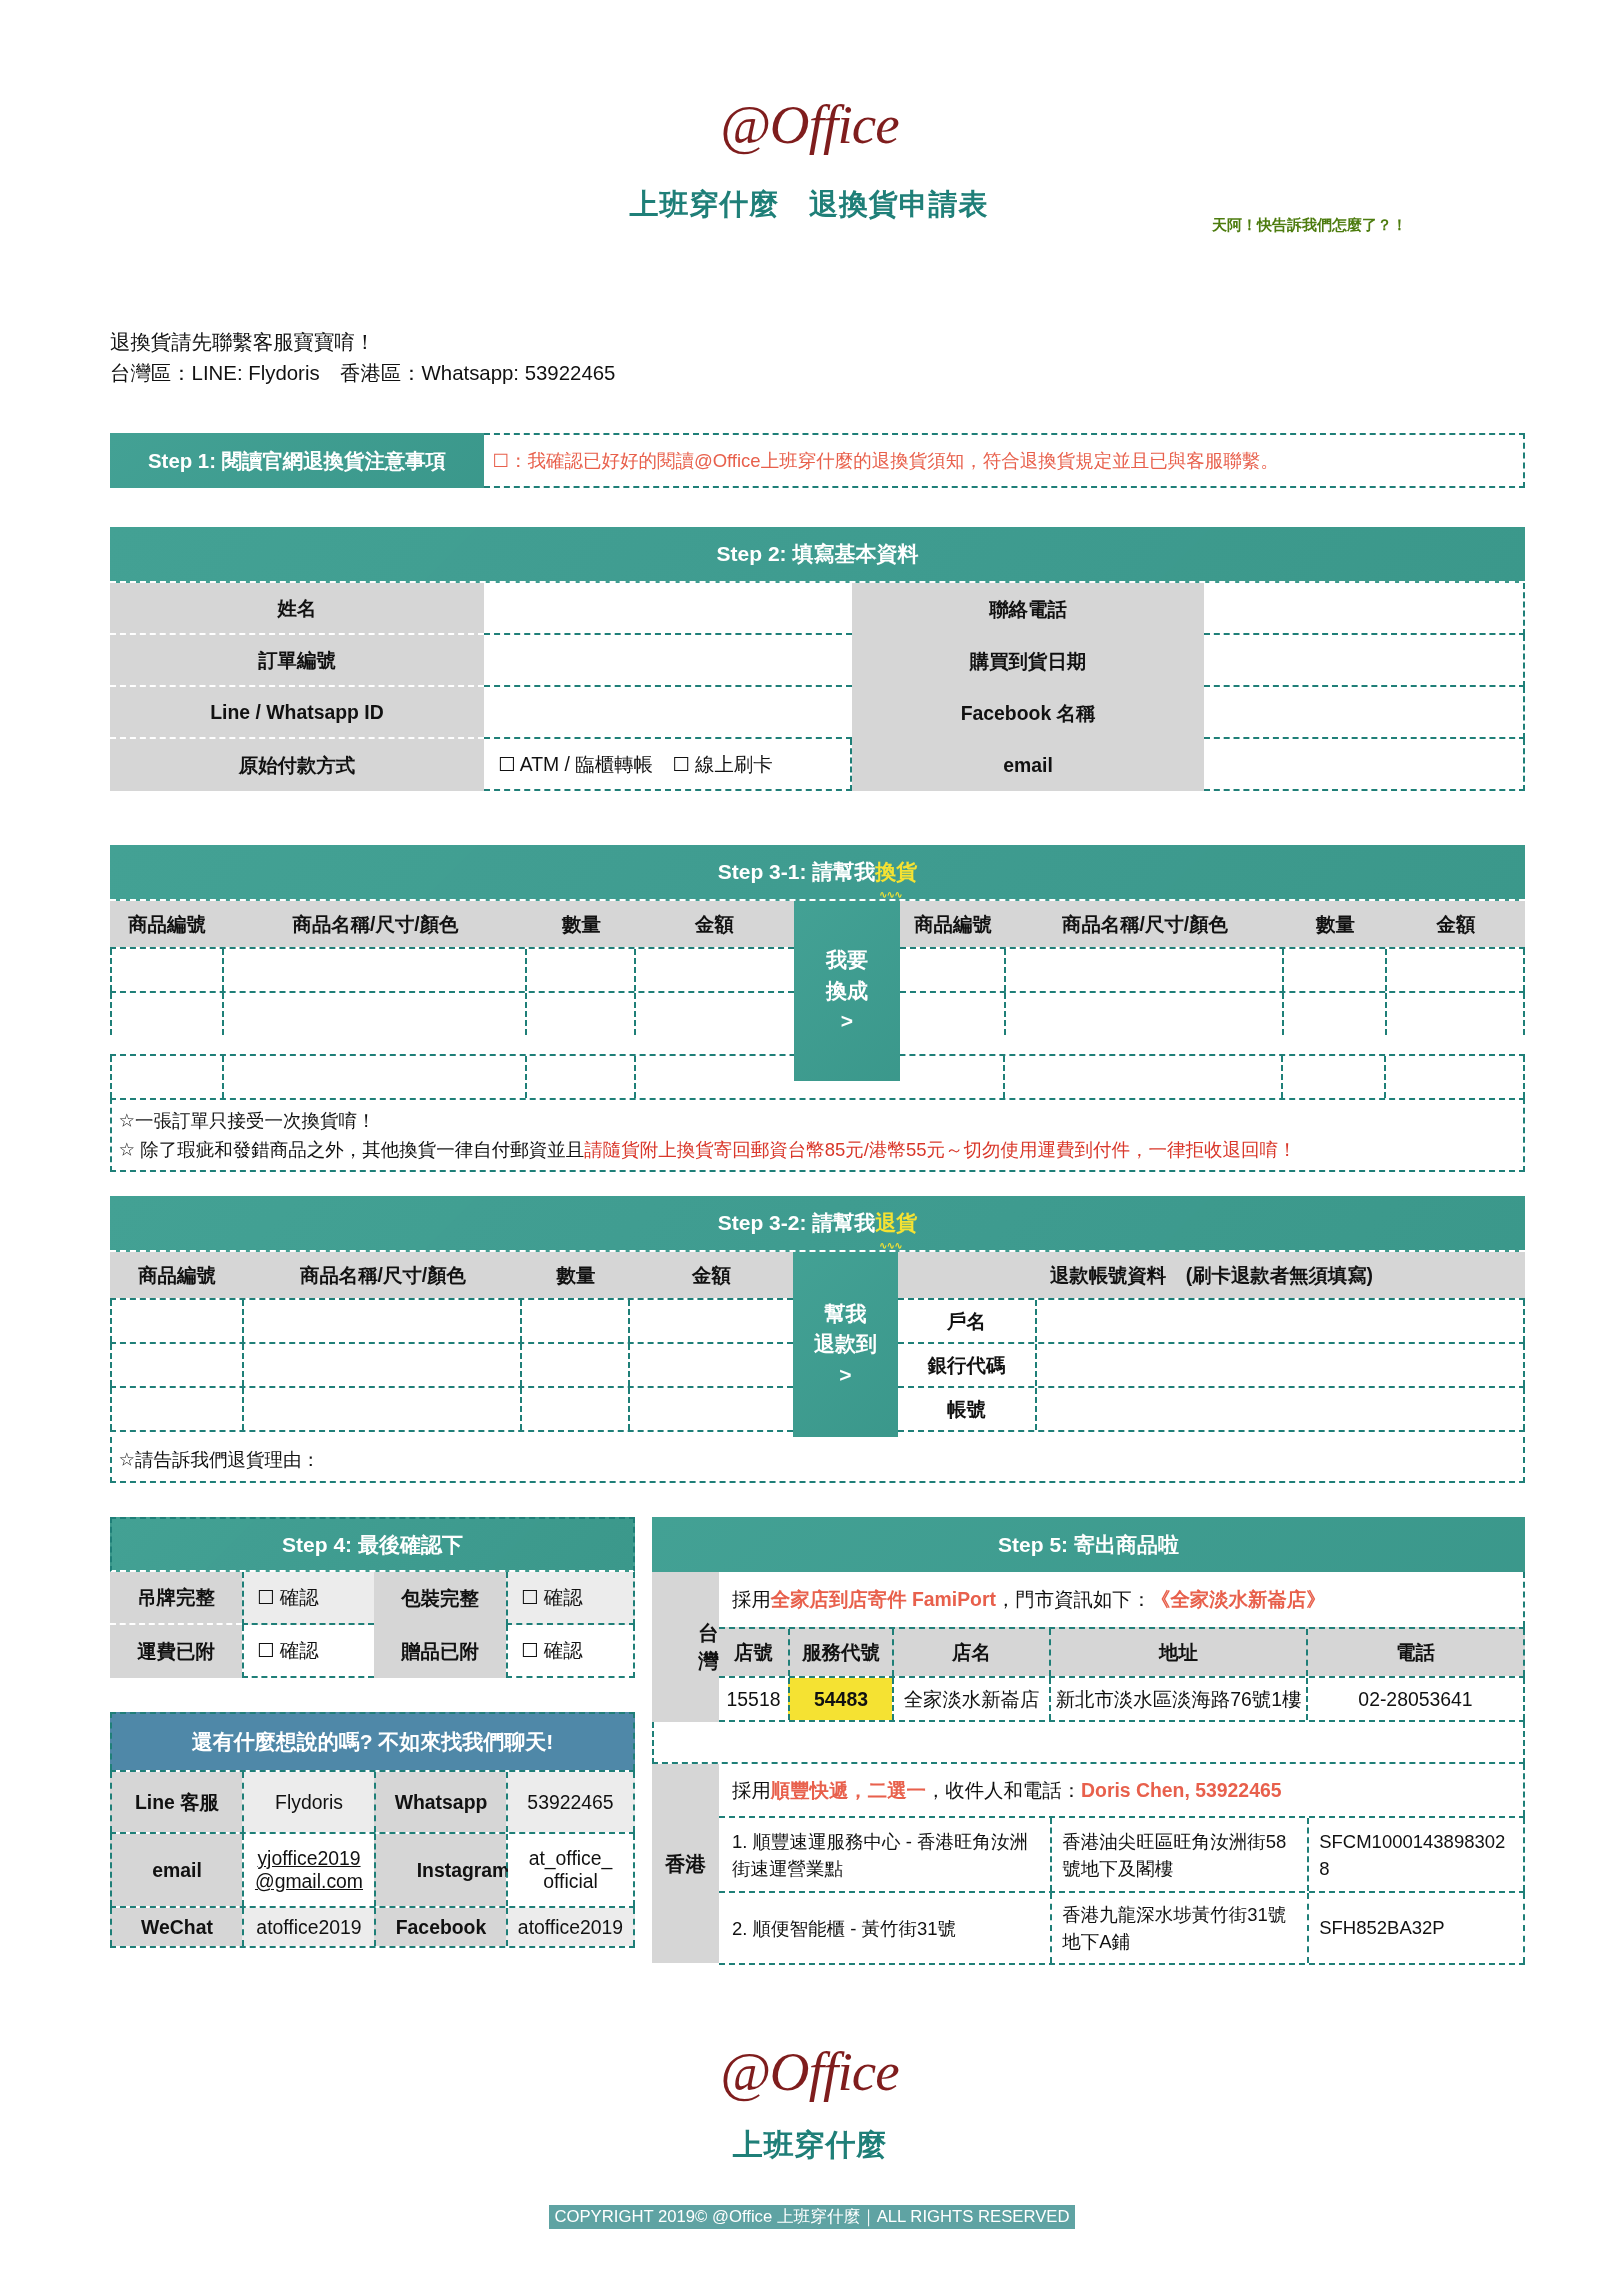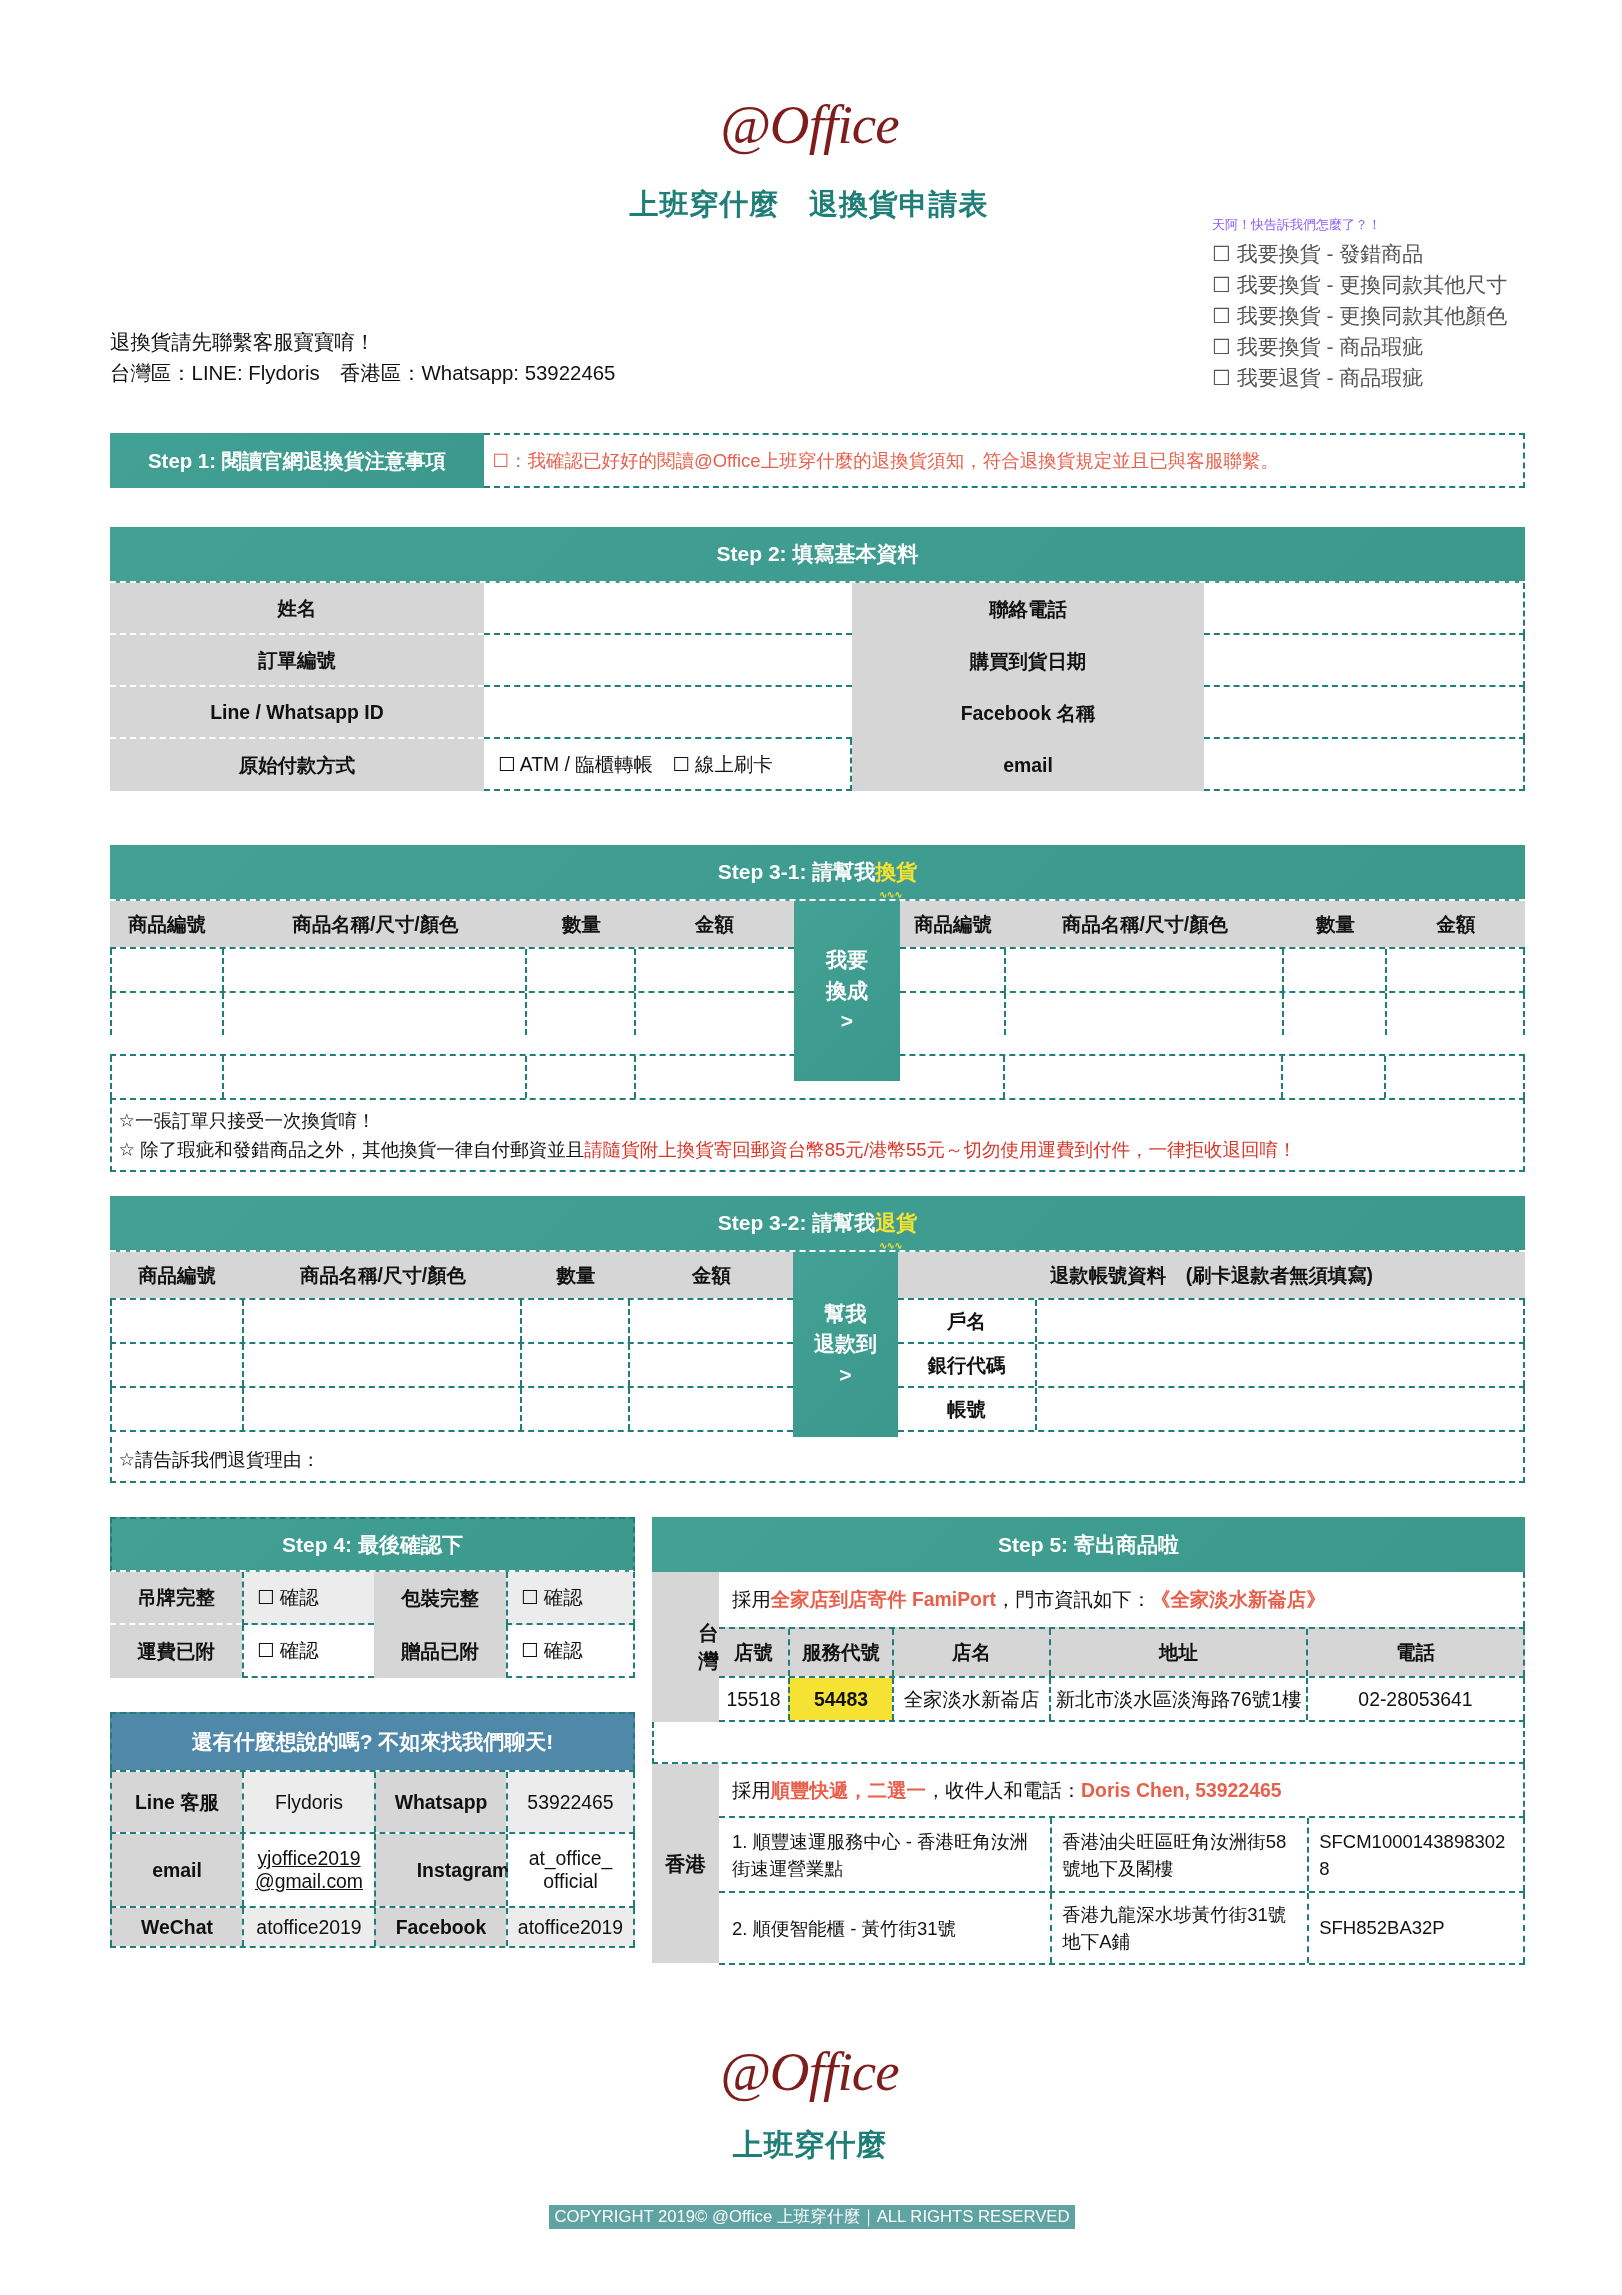--- a/index.html
+++ b/index.html
@@ -3,21 +3,21 @@
 <meta charset="utf-8">
 <style>
   * { box-sizing: border-box; margin: 0; padding: 0; }
   html, body { width: 1623px; height: 2295px; background: #ffffff; }
   body { position: relative; font-family: "Liberation Sans", "DejaVu Sans", sans-serif; color: #111; overflow: hidden; }
   .abs { position: absolute; }
 
   .logo { font-family: "Liberation Serif", "DejaVu Serif", serif; font-style: italic; font-size: 55px; color: #7f1d1d; text-align: center; letter-spacing: -0.9px; }
   .title { color: #1f7f78; font-weight: bold; font-size: 29px; text-align: center; letter-spacing: 0.9px; white-space: pre; }
 
-  .reasons-head { color: #8b5cf6; font-weight: normal; font-size: 13px; }
+  .reasons-head { color: #4d7c0f; font-weight: bold; font-size: 15px; }
   .reason { color: #555; font-size: 21px; line-height: 31px; }
   .contact-line { font-size: 20.4px; line-height: 30.5px; color: #111; }
 
   .teal { background: #3d9e91; background-image: linear-gradient(135deg, rgba(255,255,255,0.03), rgba(0,0,0,0.04)); }
   .blue { background: #4f88a8; }
   .gray { background: #d6d6d6; }
   .lgray { background: #ececec; }
   .dashed { border: 2.3px dashed #1f7f78; }
   .dash-b { border-bottom: 2.3px dashed #1f7f78; }
   .dash-r { border-right: 2.3px dashed #1f7f78; }
@@ -37,27 +37,20 @@
   .footer-bar { background: #5fa3a3; color: #fff; font-size: 16.7px; text-align: center; }
 </style>
 </head>
 <body>
 
 <div class="abs logo" style="left:694px;top:93px;width:231px;">@Office</div>
 <div class="abs title" style="left:601px;top:185px;width:416px;">上班穿什麼　退換貨申請表</div>
 
 <div class="abs" style="left:1212px;top:216px;width:370px;">
   <div class="reasons-head">天阿！快告訴我們怎麼了？！</div>
-  <div style="margin-top:3.7px;">
-    <div class="reason">☐ 我要換貨 - 發錯商品</div>
-    <div class="reason">☐ 我要換貨 - 更換同款其他尺寸</div>
-    <div class="reason">☐ 我要換貨 - 更換同款其他顏色</div>
-    <div class="reason">☐ 我要換貨 - 商品瑕疵</div>
-    <div class="reason">☐ 我要退貨 - 商品瑕疵</div>
-  </div>
 </div>
 
 <div class="abs" style="left:110px;top:327px;width:648px;">
   <div class="contact-line">退換貨請先聯繫客服寶寶唷！</div>
   <div class="contact-line">台灣區：LINE: Flydoris　香港區：Whatsapp: 53922465</div>
 </div>
 
 <div class="abs" style="left:110px;top:433px;width:1415px;height:55px;display:flex;">
   <div class="teal hdr" style="width:374px;height:55px;font-size:20.4px;">Step 1: 閱讀官網退換貨注意事項</div>
   <div class="dashed" style="flex:1;height:55px;display:flex;align-items:center;padding-left:8.3px;border-left:none;">

